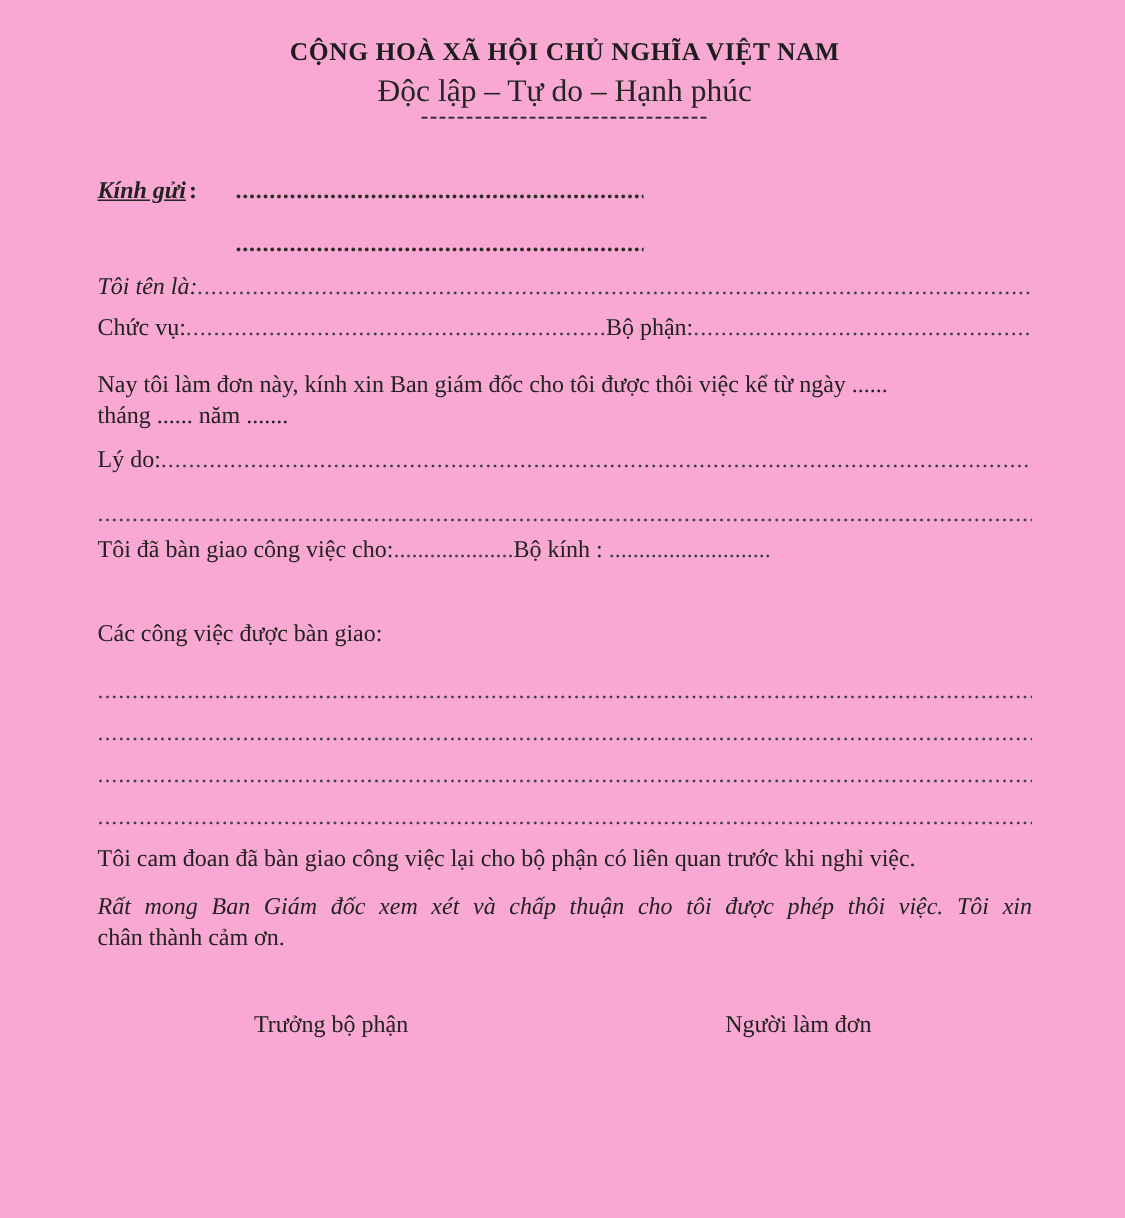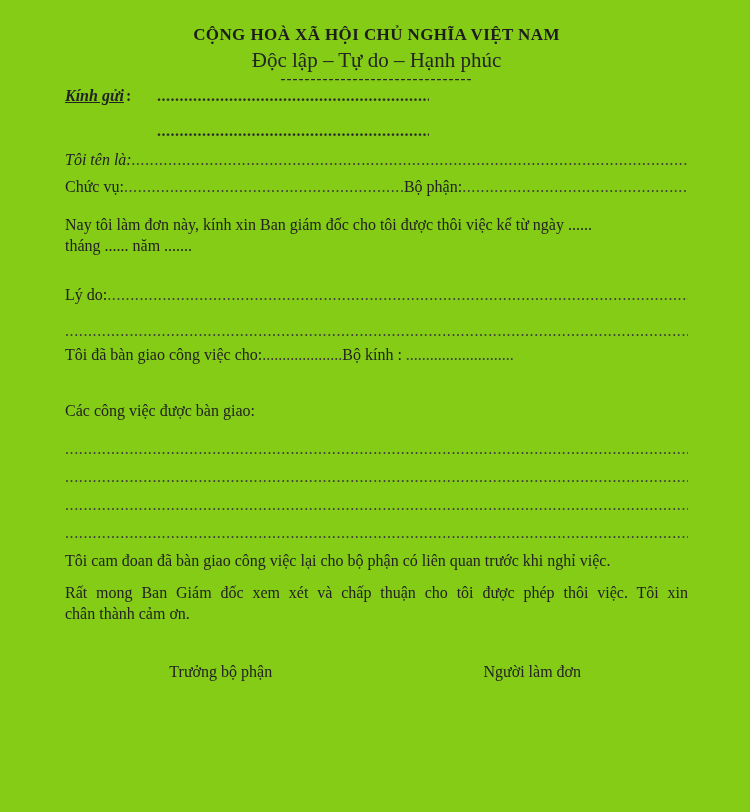--- a/index.html
+++ b/index.html
@@ -2,21 +2,21 @@
 <html><head>
 <meta charset="utf-8">
 <style>
   html, body { margin: 0; padding: 0; background: #ffffff; }
   .page {
     position: relative;
     width: 750px;
     height: 812px;
     box-sizing: border-box;
     padding: 24px 62px 0 65px;
-    background: #84cc16;
+    background: #f9a8d4;
     font-family: "Liberation Serif", serif;
     font-size: 16px;
     line-height: 21px;
     color: #222222;
     overflow: hidden;
   }
   .center { text-align: center; }
   .nat-title { font-size: 17px; font-weight: bold; letter-spacing: 0.4px; line-height: 22px; color: #1d1d1d; }
   .motto { font-size: 21px; margin-top: 4px; line-height: 21px; color: #242424; }
   .divider { font-weight: bold; font-size: 15px; letter-spacing: 1px; line-height: 14px; color: #2a2a2a; }
@@ -26,55 +26,55 @@
   .fill {
     flex: 1 1 0;
     overflow: hidden;
     white-space: nowrap;
     color: #3f3f3f;
     letter-spacing: 0.6px;
   }
   .fill-a { flex: 1.24 1 0; }
   .fill-b { flex: 1 1 0; }
 
-  .kg-row { line-height: 22px; }
+  .kg-row { margin-top: 32px; line-height: 22px; }
   .kg-row2 { margin-top: 13px; line-height: 22px; }
   .kg-label-cell { flex: 0 0 92px; width: 92px; }
   .kg-label { font-weight: bold; font-style: italic; text-decoration: underline; }
   .kg-colon { font-weight: bold; margin-left: 2px; }
   .kg-dots {
     flex: 0 0 272px;
     width: 272px;
     overflow: hidden;
     white-space: nowrap;
     font-weight: bold;
     letter-spacing: 0.5px;
     color: #2b2b2b;
   }
 
   .name-row { margin-top: 7px; font-style: italic; }
   .pos-row { margin-top: 6px; }
   .req { margin-top: 17px; }
   .req-line2 { margin-top: 0; }
-  .reason-row { margin-top: 28px; }
+  .reason-row { margin-top: 8px; }
   .dotline {
     margin-top: 15px;
     overflow: hidden;
     white-space: nowrap;
     color: #3f3f3f;
     letter-spacing: 0.6px;
   }
   .handover-row { margin-top: 3px; white-space: nowrap; overflow: hidden; }
   .inline-dots { color: #3f3f3f; }
   .gap-l { margin-left: 4px; }
   .tasks-label { margin-top: 35px; }
   .tasks-line-first { margin-top: 17px; }
   .tasks-line { margin-top: 7px; }
   .commitment { margin-top: 7px; }
-  .closing-1 { margin-top: 11px; text-align: justify; text-align-last: justify; }
+  .closing-1 { margin-top: 11px; text-align: justify; text-align-last: justify; font-style: italic; }
   .closing-2 { margin-top: 0; }
   .sig-row { display: flex; margin-top: 37px; }
   .sig-cell { flex: 1 1 0; text-align: center; }
 </style>
 </head>
 <body>
 
 <div class="page">
 
   <div class="center nat-title">CỘNG HOÀ XÃ HỘI CHỦ NGHĨA VIỆT NAM</div>

